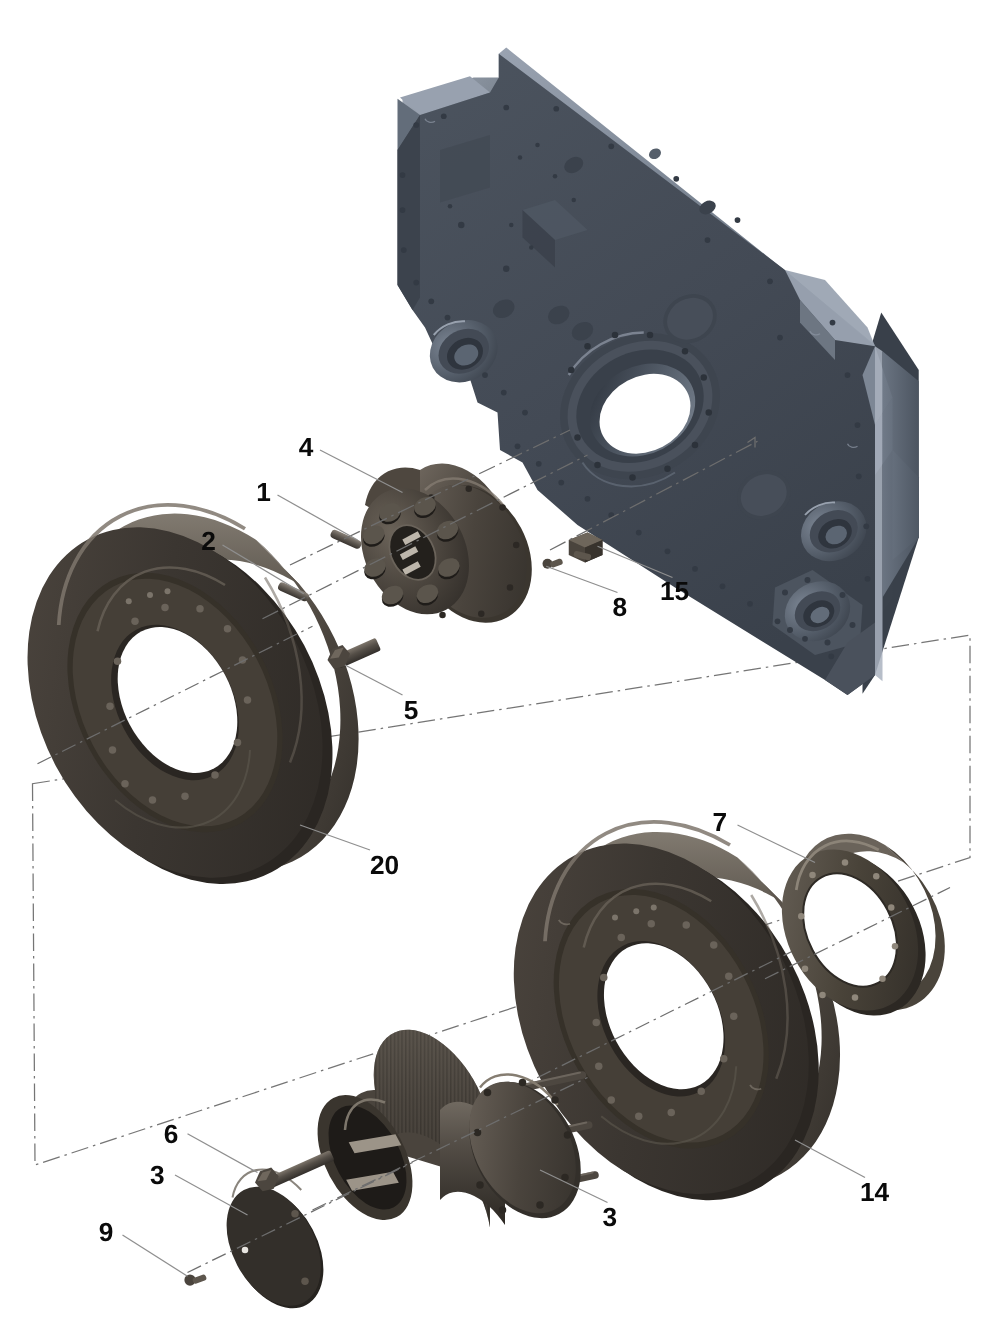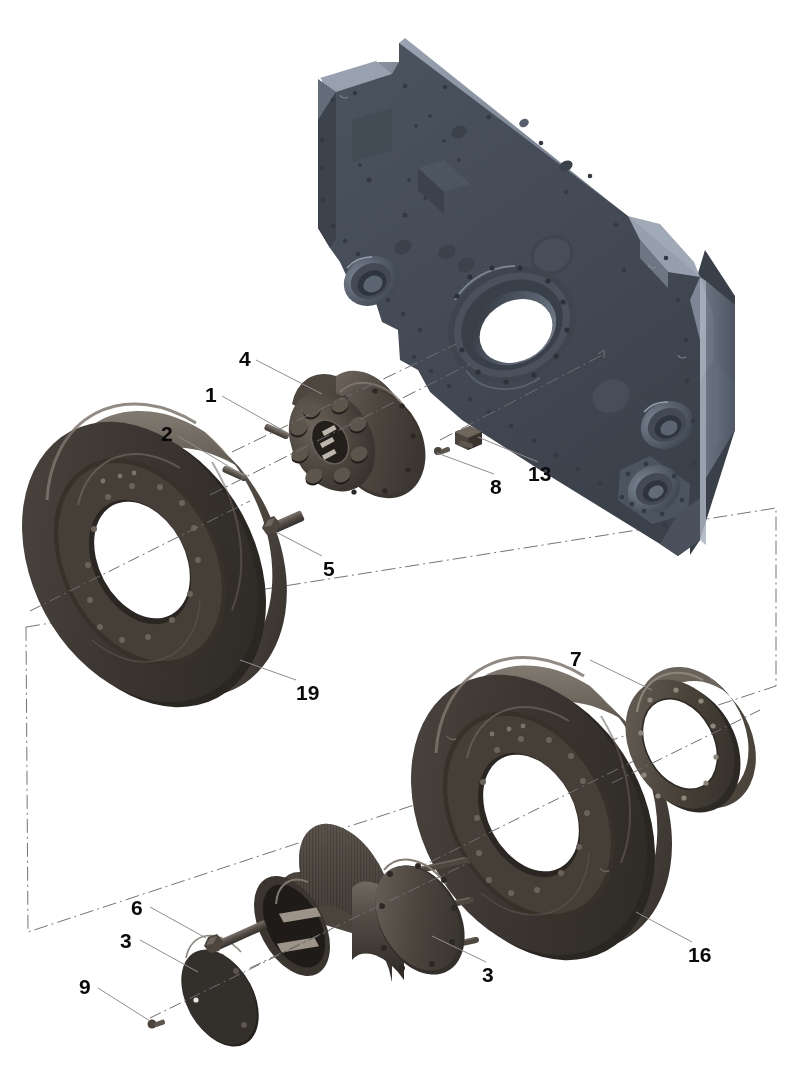--- a/index.html
+++ b/index.html
@@ -563,18 +563,18 @@
 
 <div class="callout" style="left:205px;top:384px;">1</div>
 <div class="callout" style="left:161px;top:423px;">2</div>
 <div class="callout" style="left:120px;top:930px;">3</div>
 <div class="callout" style="left:239px;top:348px;">4</div>
 <div class="callout" style="left:323px;top:558px;">5</div>
 <div class="callout" style="left:131px;top:897px;">6</div>
 <div class="callout" style="left:570px;top:648px;">7</div>
 <div class="callout" style="left:490px;top:476px;">8</div>
 <div class="callout" style="left:79px;top:976px;">9</div>
-<div class="callout" style="left:688px;top:944px;">16</div>
-<div class="callout" style="left:296px;top:682px;">19</div>
+<div class="callout" style="left:688px;top:944px;">14</div>
+<div class="callout" style="left:296px;top:682px;">20</div>
 <div class="callout" style="left:482px;top:964px;">3</div>
-<div class="callout" style="left:528px;top:463px;">13</div>
+<div class="callout" style="left:528px;top:463px;">15</div>
 
 </div>
 
 </body></html>

